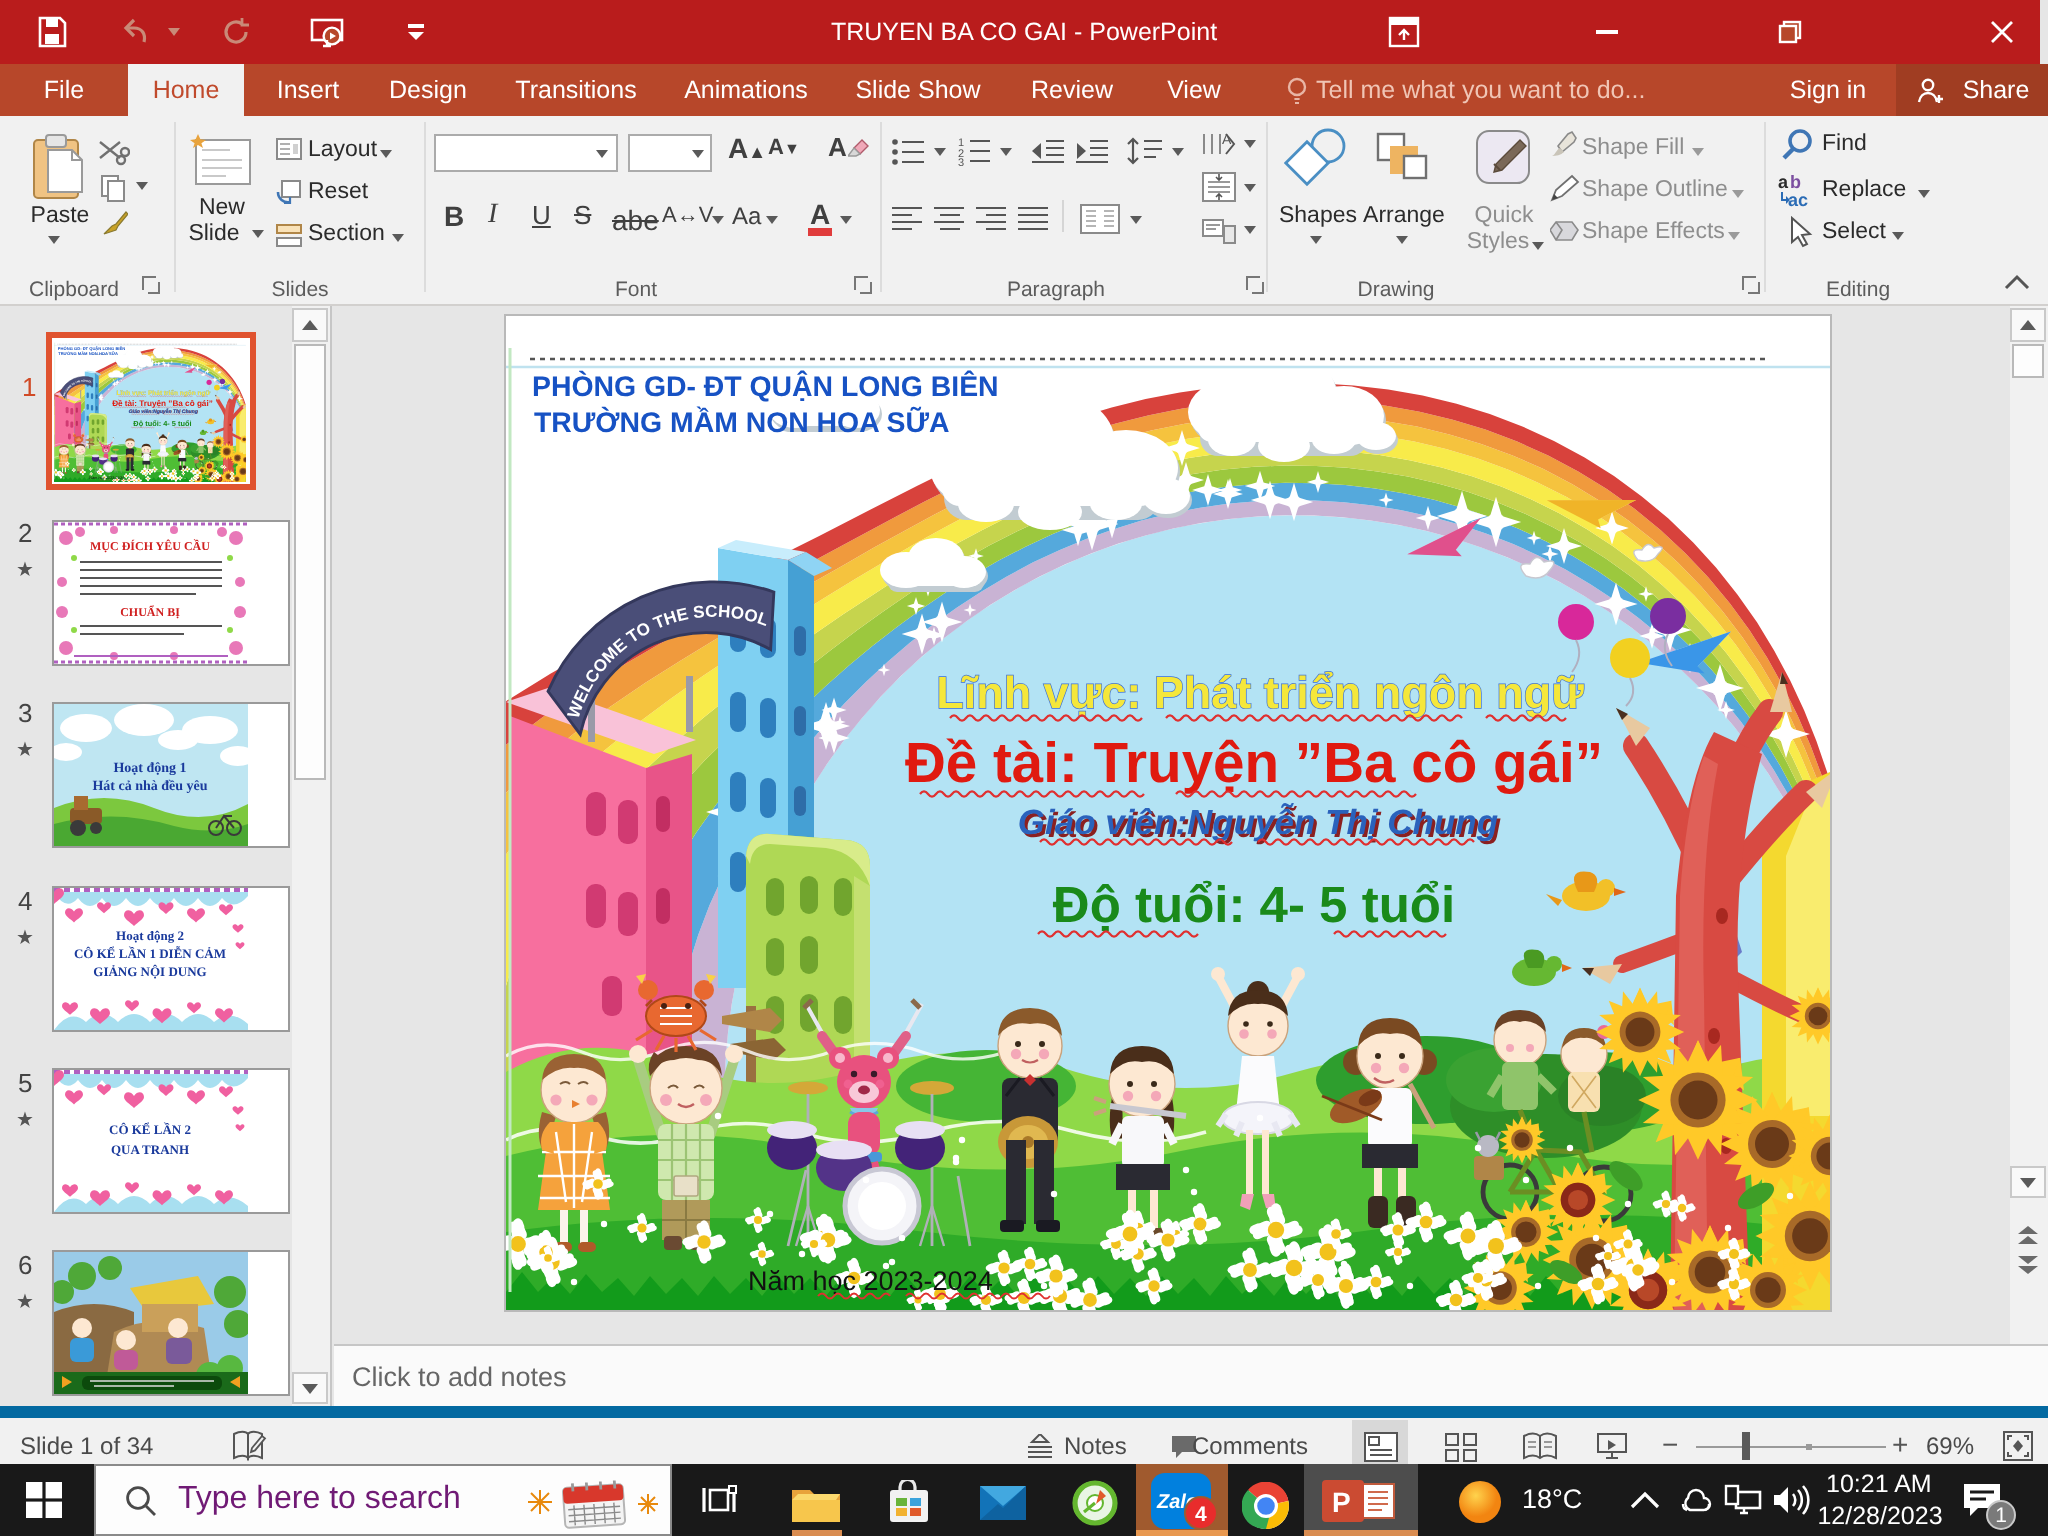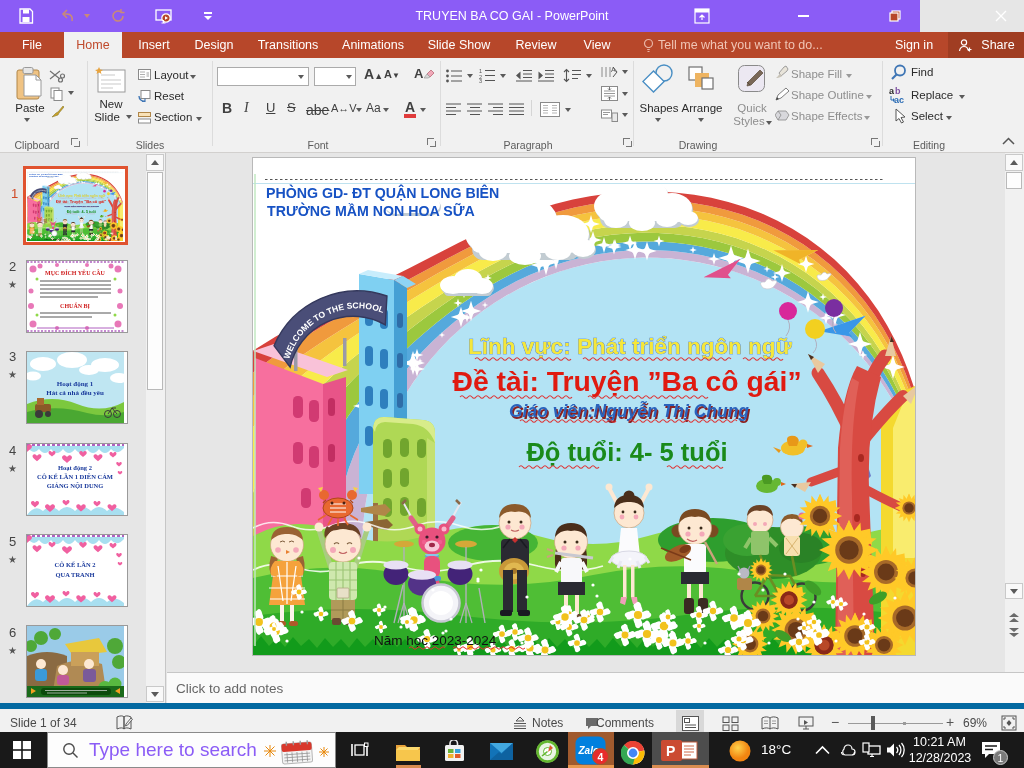--- a/index.html
+++ b/index.html
@@ -1,40 +1,40 @@
 <!DOCTYPE html>
 <html><head>
 <meta charset="utf-8">
 <style>
 * { margin:0; padding:0; box-sizing:border-box; }
 html,body { width:1024px; height:768px; overflow:hidden; }
 body { font-family:"Liberation Sans", sans-serif; position:relative; background:#e6e6e6; }
 .abs { position:absolute; }
 
-#titlebar { left:0; top:0; width:920px; height:32px; background:#8b5cf6; color:#fff; }
+#titlebar { left:0; top:0; width:1020px; height:32px; background:#b91c1c; color:#fff; }
 #titletext { position:absolute; top:9px; left:0; width:1024px; text-align:center; font-size:12.5px; color:#fff; }
 .winbtn { position:absolute; top:0; height:32px; width:34px; display:flex; align-items:center; justify-content:center; color:#fff; font-size:13px; }
 
 #tabrow { left:0; top:32px; width:1024px; height:26px; background:#b7472a; }
 .tab { position:absolute; top:0; height:26px; color:#fff; font-size:12.5px; display:flex; align-items:center; justify-content:center; }
 .tab.active { background:#f1f1f1; color:#c04a2c; }
 
 #ribbon { left:0; top:58px; width:1024px; height:95px; background:#f1f1f1; border-bottom:1px solid #d2d0ce; }
 .grplabel { position:absolute; font-size:10.5px; color:#5c5c5c; top:81px; text-align:center; }
 .gsep { position:absolute; top:3px; height:85px; width:1px; background:#dcdcdc; }
 .ribtext { font-size:11.5px; color:#2b2b2b; }
 .dim { color:#8e8e8e; }
 .caret { display:inline-block; width:0; height:0; border-left:3.5px solid transparent; border-right:3.5px solid transparent; border-top:4px solid #5a5a5a; vertical-align:middle; }
 .dlauncher { position:absolute; width:10px; height:10px; }
 .dlauncher:before { content:""; position:absolute; left:0; top:0; width:6px; height:6px; border-left:1px solid #777; border-top:1px solid #777; }
 .dlauncher:after { content:""; position:absolute; left:3px; top:3px; width:5px; height:5px; border-right:1px solid #777; border-bottom:1px solid #777; }
 #leftpanel { left:0; top:153px; width:166px; height:550px; background:#e6e6e6; border-right:1px solid #c6c6c6; }
 .thumbnum { position:absolute; font-size:13px; color:#444; }
 .thumbstar { position:absolute; font-size:10px; color:#555; }
-.thumb { position:absolute; left:26px; width:102px; height:73px; background:#fff; border:1px solid #9a9a9a; overflow:hidden; }
+.thumb { position:absolute; left:26px; width:119px; height:73px; background:#fff; border:1px solid #9a9a9a; overflow:hidden; }
 #thumb1sel { position:absolute; left:23px; width:105px; height:79px; border:3px solid #e0532f; background:#fff; }
 
 .sbar { background:#f1f1f1; }
 .sbtn { position:absolute; background:#f9f9f9; border:1px solid #c9c9c9; display:flex; align-items:center; justify-content:center; }
 .arrow-up { width:0; height:0; border-left:4px solid transparent; border-right:4px solid transparent; border-bottom:5px solid #5a5a5a; }
 .arrow-dn { width:0; height:0; border-left:4px solid transparent; border-right:4px solid transparent; border-top:5px solid #5a5a5a; }
 
 #notesbar { left:167px; top:672px; width:857px; height:31px; background:#fafafa; border-top:1px solid #c6c6c6; color:#666; font-size:13.5px; }
 
 #statusbar { left:0; top:703px; width:1024px; height:29px; background:#f1f1f1; border-top:6px solid #0369a1; color:#4a4a4a; font-size:12px; }
@@ -1315,21 +1315,21 @@
       <rect x="0" y="0" width="8.2" height="8.2" fill="#fff"></rect>
       <rect x="9.8" y="0" width="8.2" height="8.2" fill="#fff"></rect>
       <rect x="0" y="9.8" width="8.2" height="8.2" fill="#fff"></rect>
       <rect x="9.8" y="9.8" width="8.2" height="8.2" fill="#fff"></rect>
     </svg>
   <div id="searchbox">
     <svg style="margin-left:14px" width="17" height="17" viewBox="0 0 17 17">
         <circle cx="7" cy="7" r="5.2" fill="none" stroke="#4a4a4a" stroke-width="1.4"></circle>
         <path d="M11 11l4.5 4.5" stroke="#4a4a4a" stroke-width="1.4"></path>
       </svg>
-    <span style="margin-left:10px;font-size:19px;color:#8b5cf6">Type here to search</span>
+    <span style="margin-left:10px;font-size:16px;color:#701a75">Type here to search</span>
     <svg style="position:absolute;left:214px;top:4px" width="70" height="30" viewBox="0 0 70 30">
       <g stroke="#e8890c" stroke-width="1">
           <path d="M8 8v12M2 14h12M3.5 9.5l9 9M3.5 18.5l9-9"></path>
         </g>
       <g stroke="#e8890c" stroke-width="1">
           <path d="M62 10v10M57 15h10M58.5 11.5l7 7M58.5 18.5l7-7"></path>
         </g>
       <rect x="20" y="6" width="30" height="20" rx="2" fill="#f4f4f4" stroke="#b5b5b5" transform="rotate(-4 35 16)"></rect>
       <rect x="20" y="6" width="30" height="8" rx="2" fill="#d8382c" transform="rotate(-4 35 16)"></rect>
       <g transform="rotate(-4 35 16)">

